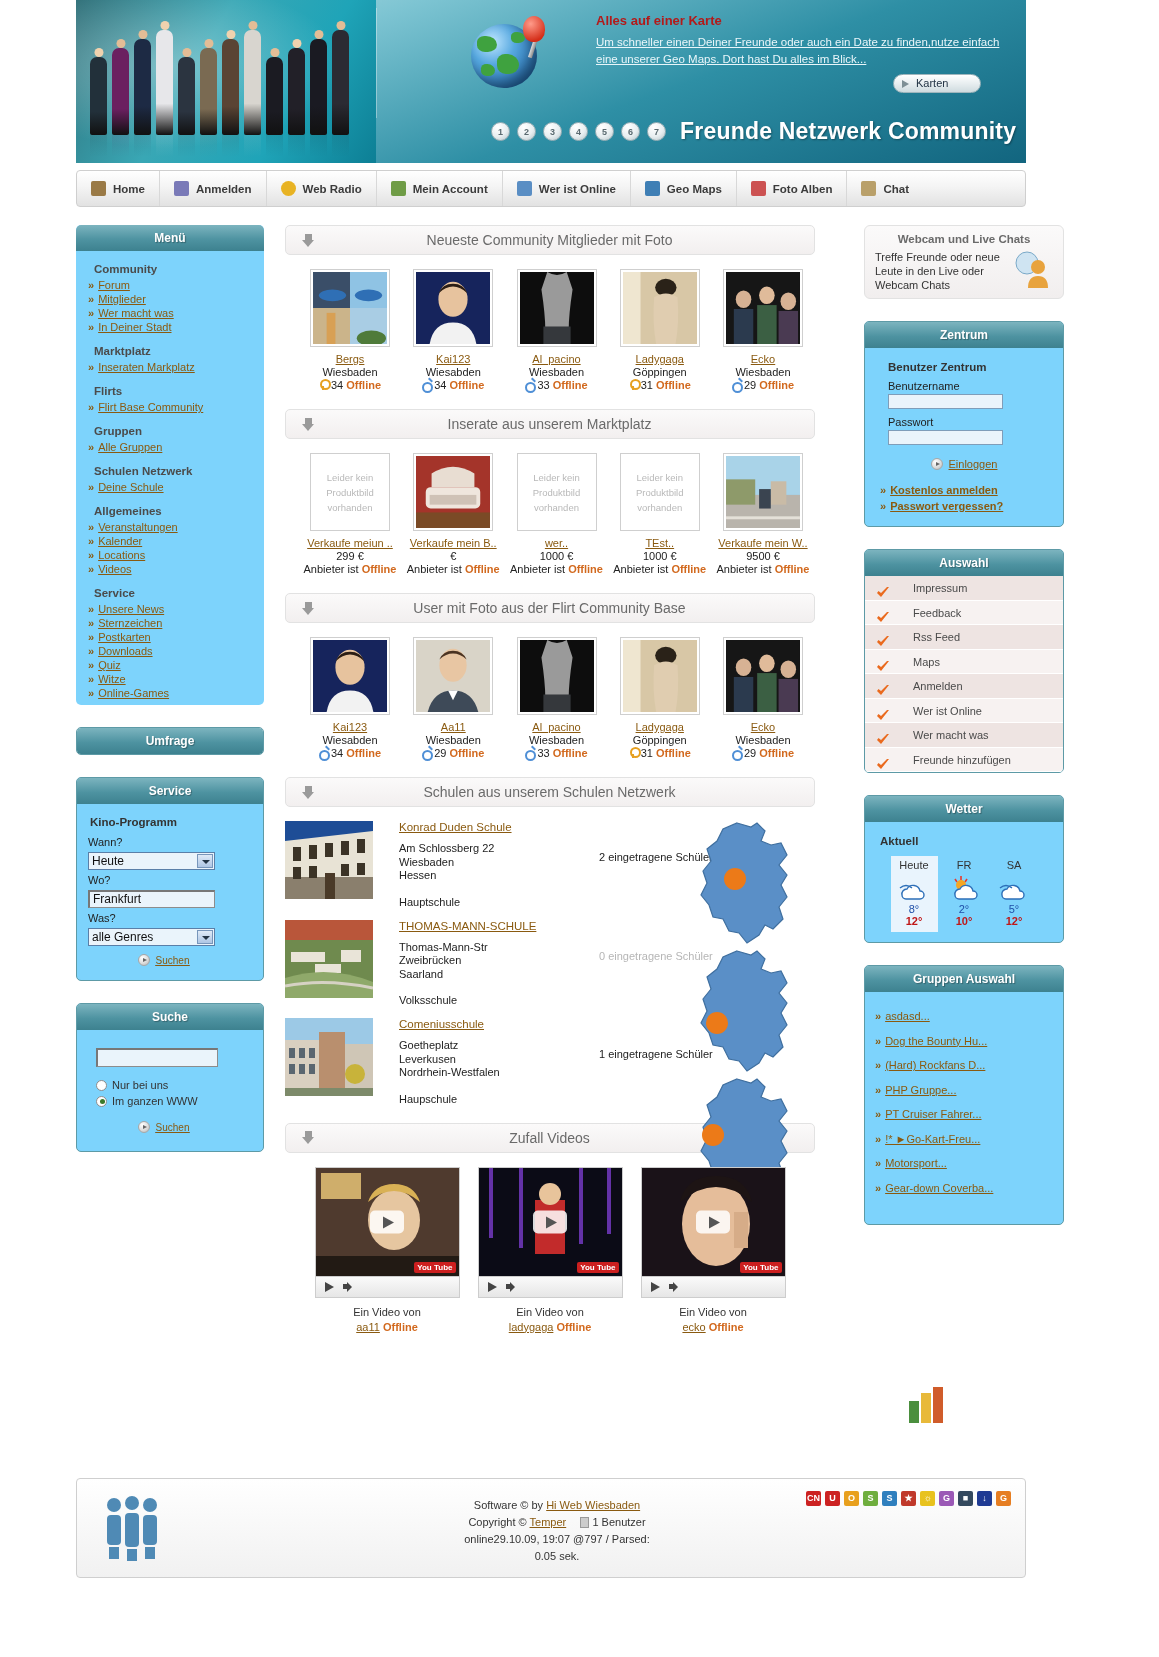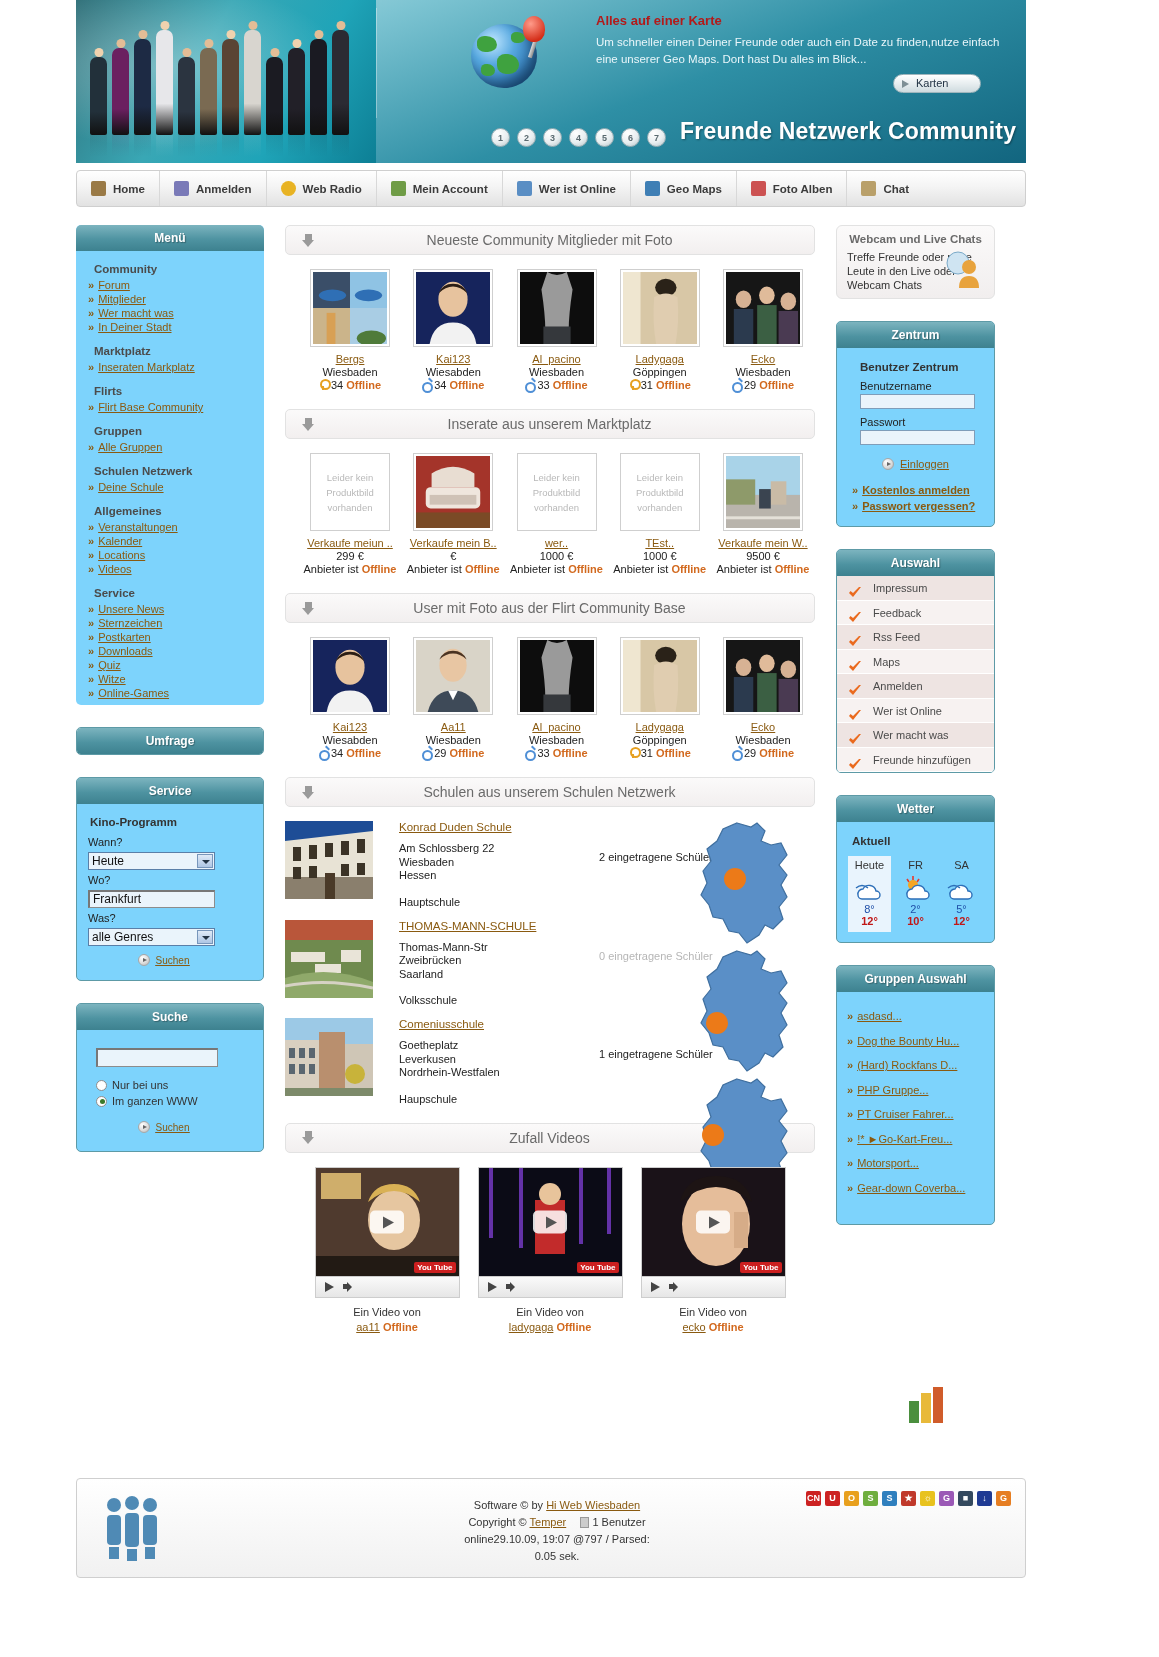--- a/index.html
+++ b/index.html
@@ -44,32 +44,32 @@
     box-shadow:inset -6px -6px 12px rgba(0,0,0,.35);
     overflow:hidden;
   }
   .land { position:absolute; background:#3fa23f; border-radius:40% 60% 50% 45%; }
   .pin-head { position:absolute; right:4px; top:0; width:22px; height:26px; border-radius:50% 50% 45% 45%;
     background:radial-gradient(circle at 35% 30%, #ff9b8a, #d42d18 75%); }
   .pin-stick { position:absolute; right:14px; top:22px; width:4px; height:20px;
     background:linear-gradient(to right,#ddd,#888); transform:rotate(18deg); }
 
   .hdr-title-red { position:absolute; left:520px; top:13px; font-size:13px; font-weight:bold; color:#b21a1a; }
-  .hdr-sub { position:absolute; left:520px; top:34px; width:420px; color:#e9f6fa; font-size:11.5px; line-height:17px; }
+  .hdr-sub { position:absolute; left:520px; top:34px; width:420px; color:#e9f6fa; font-size:11.5px; line-height:17px;text-decoration:underline; }
   .karten-btn {
     position:absolute; left:817px; top:74px; width:88px; height:19px;
     border:1px solid #9fb6bd; border-radius:10px;
     background:linear-gradient(to bottom,#ffffff 0%,#e8eef0 50%,#cfdbdf 100%);
     font-size:11px; color:#234; line-height:17px; padding-left:22px;
   }
   .karten-btn .play {
     position:absolute; left:8px; top:5px; width:0;height:0;
     border-left:7px solid #7e8f95; border-top:4px solid transparent; border-bottom:4px solid transparent;
   }
-  .dots { position:absolute; left:415px; top:128px; }
+  .dots { position:absolute; left:415px; top:122px; }
   .dot {
     display:inline-block; width:19px; height:19px; border-radius:50%; margin-right:7px;
     background:radial-gradient(circle at 35% 25%, #ffffff 0%, #e8eef0 55%, #b6c4c9 100%);
     border:1px solid #9eb2b8; color:#5a6a70; font-size:9px; text-align:center; line-height:18px; font-weight:bold;
   }
   .site-title { position:absolute; left:604px; top:118px; color:#fff; font-size:23px; font-weight:bold;
     text-shadow:1px 1px 2px rgba(0,0,0,.35); letter-spacing:.2px; }
 
   
   .nav {
@@ -78,21 +78,21 @@
     border:1px solid #cfcfcf; border-radius:4px; display:flex; align-items:stretch;
   }
   .nav-item { display:flex; align-items:center; gap:7px; padding:0 14px;
     border-right:1px solid #d8d8d8; font-size:11.5px; font-weight:bold; color:#3b3b3b; }
   .nav-item:last-child { border-right:none; }
   .nav-ico { width:15px; height:15px; border-radius:2px; display:inline-block; }
 
   
   .col-left  { position:absolute; left:76px;  top:225px; width:188px; }
   .col-mid   { position:absolute; left:285px; top:225px; width:530px; }
-  .col-right { position:absolute; left:836px; top:225px; width:159px; }
+  .col-right { position:absolute; left:864px; top:225px; width:200px; }
 
   
   .panel { border:1px solid #5d9aa6; border-radius:5px; background:#7dd3fc; margin-bottom:22px; overflow:hidden; }
   .panel-hd {
     height:26px; line-height:26px; text-align:center; color:#fff; font-weight:bold; font-size:12px;
     background:linear-gradient(to bottom,#7cb4bf 0%,#4e93a1 55%,#3d818f 100%);
     text-shadow:1px 1px 1px rgba(0,0,0,.3);
   }
   .panel-bd { padding:10px 11px 14px 11px; }
 
@@ -164,21 +164,21 @@
   .yt { position:absolute; right:3px; bottom:3px; background:#cc1f1f; color:#fff; font-size:8px; font-weight:bold;
         padding:1px 3px; border-radius:2px; }
 
   
   .webcam-box { border:1px solid #e2e2e2; border-radius:6px; background:linear-gradient(to bottom,#fbfafa,#f1eeee);
                 padding:7px 10px 10px 10px; margin-bottom:22px; position:relative; height:74px; }
   .webcam-title { text-align:center; font-weight:bold; font-size:11.5px; color:#6a6a6a; margin-bottom:5px; }
   .webcam-txt { font-size:11px; color:#333; line-height:14px; width:125px; }
   .webcam-ico { position:absolute; right:10px; top:24px; width:40px; height:40px; }
 
-  .auswahl-item { height:24.5px; line-height:24.5px; font-size:11px; color:#4a4a4a; padding-left:36px; position:relative;
+  .auswahl-item { height:24.5px; line-height:24.5px; font-size:11px; color:#4a4a4a; padding-left:48px; position:relative;
                   border-bottom:1px solid #fff; }
   .auswahl-item:nth-child(odd) { background:#eee4e2; }
   .auswahl-item:nth-child(even){ background:#f7f2f1; }
   .check { position:absolute; left:11px; top:6px; width:14px; height:11px; }
 
   .zentrum-lbl { font-size:11px; color:#222; margin:7px 0 2px 0; }
   .zentrum-inp { width:115px; height:15px; border:1px solid #7f9db9; background:#eaf4fb; }
   .einloggen { text-align:center; margin:13px 0 14px 0; font-size:11px; }
   .rbtn { display:inline-block; width:12px; height:12px; border-radius:50%; vertical-align:-2px; margin-right:6px;
           background:radial-gradient(circle at 35% 30%,#fff,#d9d9d9 60%,#b0b0b0); border:1px solid #a8a8a8; position:relative; }

